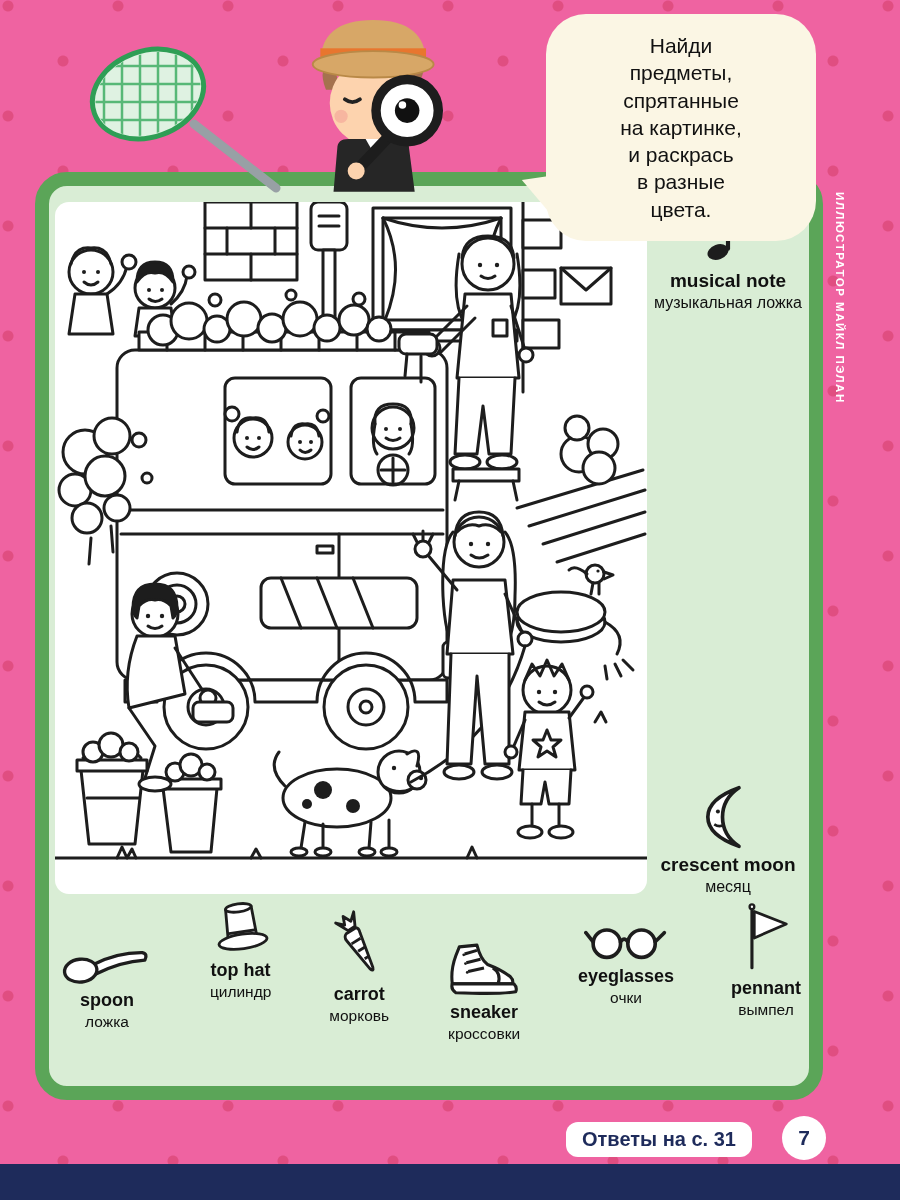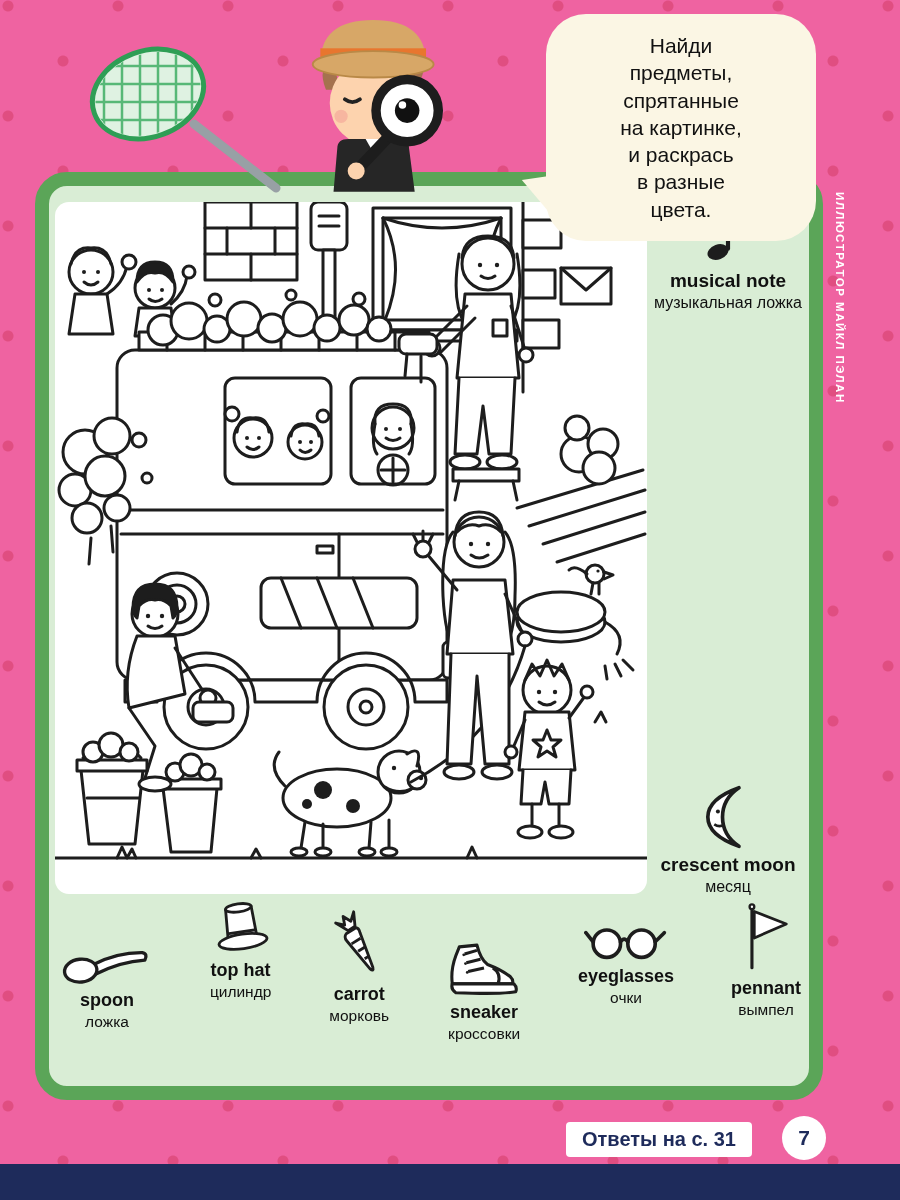--- a/index.html
+++ b/index.html
@@ -57,21 +57,21 @@
   .bitem .item-ru{font-size:15.5px;text-align:right;}
 
   .credit{
     position:absolute;left:834px;top:192px;z-index:5;
     writing-mode:vertical-rl;color:#ffffff;font-weight:bold;
     font-size:11.5px;letter-spacing:1.5px;white-space:nowrap;
   }
   .answers-box{
     position:absolute;left:566px;top:1122px;z-index:5;
     background:#ffffff;color:#1e2b5b;font-weight:bold;font-size:20px;
-    padding:6px 16px;border-radius:4px;
+    padding:6px 16px;border-radius:12px;
   }
   .page-circle{
     position:absolute;left:782px;top:1116px;width:44px;height:44px;z-index:5;
     background:#ffffff;color:#1e2b5b;font-weight:bold;font-size:21px;
     border-radius:50%;display:flex;align-items:center;justify-content:center;
   }
   .navy-bar{position:absolute;left:0;bottom:0;width:100%;height:36px;background:#1e2b5b;z-index:7;}
 
   .icon-svg{display:block;}
 </style>

